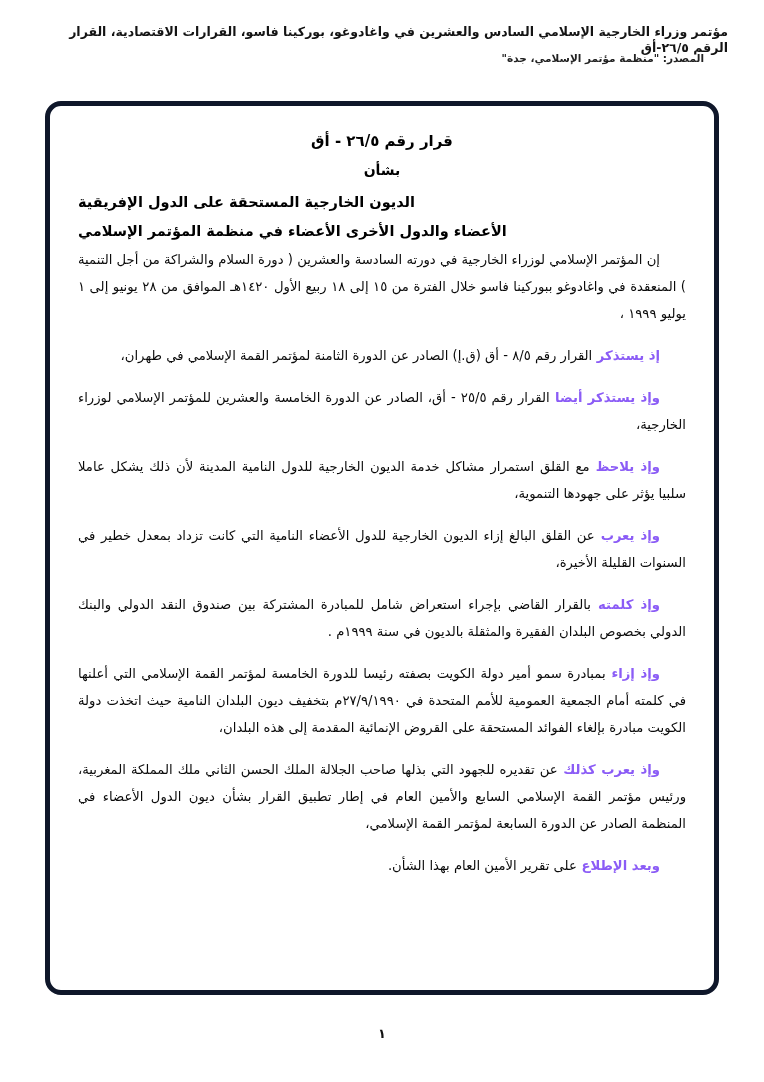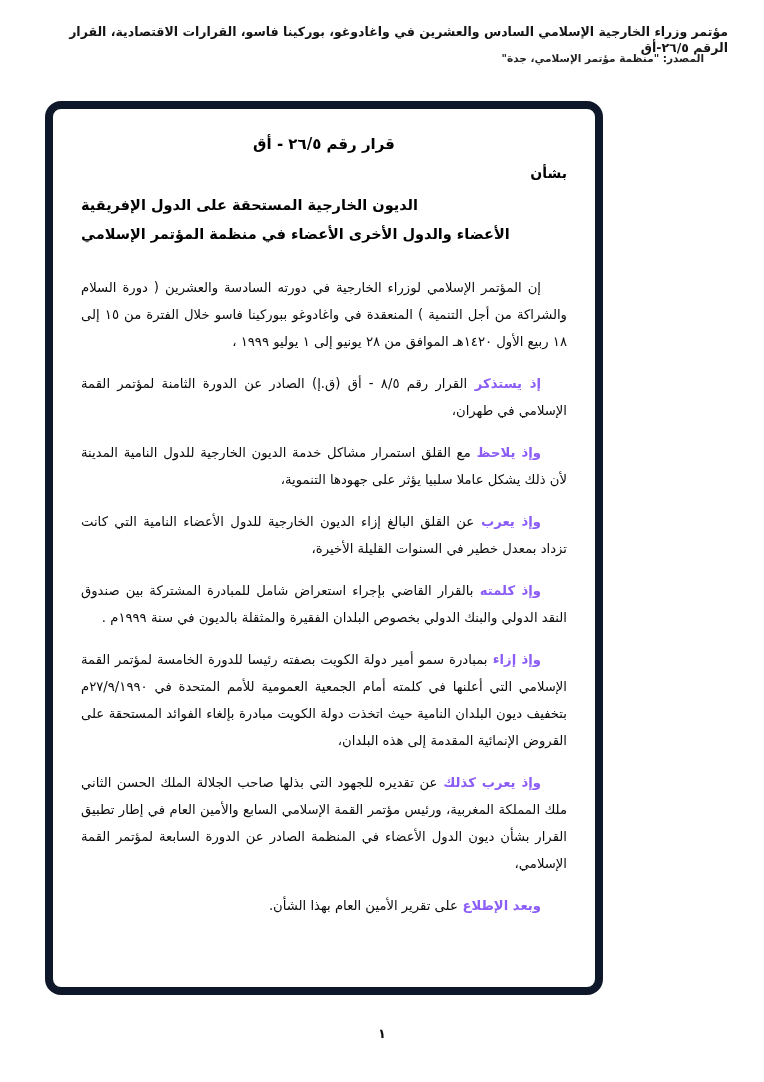--- a/index.html
+++ b/index.html
@@ -31,50 +31,50 @@
     left: 34px;
     font-size: 10.5px;
     font-weight: bold;
     text-align: right;
     color: #222;
   }
   .green-box {
     position: absolute;
     top: 101px;
     left: 45px;
-    width: 558px;
+    width: 674px;
     height: 894px;
-    border: 8px solid #0f172a;
+    border: 5px solid #0f172a;
     border-radius: 16px;
     padding: 26px 28px 20px 28px;
     background: #ffffff;
   }
   .res-title {
     text-align: center;
     font-weight: bold;
     font-size: 15px;
     margin-bottom: 12px;
     color: #000;
   }
   .subject-label {
-    text-align: right;
+    text-align: center;
     font-weight: bold;
     font-size: 14px;
     margin-bottom: 10px;
     color: #000;
   }
   .subject-line {
     text-align: left;
     font-weight: bold;
     font-size: 14.5px;
     line-height: 29px;
     color: #000;
   }
   .res-body {
-    margin-top: 25px;
+    margin-top: 0;
     font-size: 13.2px;
     line-height: 27px;
     text-align: justify;
     color: #0a0a0a;
   }
   .res-body p.para {
     margin-bottom: 15px;
     text-indent: 26px;
   }
   .res-body p.para:last-child { margin-bottom: 0; }
@@ -99,20 +99,21 @@
 
 <div class="green-box">
   <div class="res-title">قرار رقم ٢٦/٥ - أق</div>
   <div class="subject-label">بشأن</div>
   <div class="subject-line">الديون الخارجية المستحقة على الدول الإفريقية</div>
   <div class="subject-line">الأعضاء والدول الأخرى الأعضاء في منظمة المؤتمر الإسلامي</div>
 
   <div class="res-body" id="paragraphs">
       <p class="para">إن المؤتمر الإسلامي لوزراء الخارجية في دورته السادسة والعشرين ( دورة السلام والشراكة من أجل التنمية ) المنعقدة في واغادوغو ببوركينا فاسو خلال الفترة من ١٥ إلى ١٨ ربيع الأول ١٤٢٠هـ الموافق من ٢٨ يونيو إلى ١ يوليو ١٩٩٩ ،</p>
       <p class="para"><strong class="lead">إذ يستذكر </strong>القرار رقم ٨/٥ - أق (ق.إ) الصادر عن الدورة الثامنة لمؤتمر القمة الإسلامي في طهران،</p>
+      <p class="para"><strong class="lead">وإذ يستذكر أيضا </strong>القرار رقم ٢٥/٥ - أق، الصادر عن الدورة الخامسة والعشرين للمؤتمر الإسلامي لوزراء الخارجية،</p>
       <p class="para"><strong class="lead">وإذ يلاحظ </strong>مع القلق استمرار مشاكل خدمة الديون الخارجية للدول النامية المدينة لأن ذلك يشكل عاملا سلبيا يؤثر على جهودها التنموية،</p>
       <p class="para"><strong class="lead">وإذ يعرب </strong>عن القلق البالغ إزاء الديون الخارجية للدول الأعضاء النامية التي كانت تزداد بمعدل خطير في السنوات القليلة الأخيرة،</p>
       <p class="para"><strong class="lead">وإذ كلمته </strong>بالقرار القاضي بإجراء استعراض شامل للمبادرة المشتركة بين صندوق النقد الدولي والبنك الدولي بخصوص البلدان الفقيرة والمثقلة بالديون في سنة ١٩٩٩م .</p>
       <p class="para"><strong class="lead">وإذ إزاء </strong>بمبادرة سمو أمير دولة الكويت بصفته رئيسا للدورة الخامسة لمؤتمر القمة الإسلامي التي أعلنها في كلمته أمام الجمعية العمومية للأمم المتحدة في ٢٧/٩/١٩٩٠م بتخفيف ديون البلدان النامية حيث اتخذت دولة الكويت مبادرة بإلغاء الفوائد المستحقة على القروض الإنمائية المقدمة إلى هذه البلدان،</p>
       <p class="para"><strong class="lead">وإذ يعرب كذلك </strong>عن تقديره للجهود التي بذلها صاحب الجلالة الملك الحسن الثاني ملك المملكة المغربية، ورئيس مؤتمر القمة الإسلامي السابع والأمين العام في إطار تطبيق القرار بشأن ديون الدول الأعضاء في المنظمة الصادر عن الدورة السابعة لمؤتمر القمة الإسلامي،</p>
       <p class="para"><strong class="lead">وبعد الإطلاع </strong>على تقرير الأمين العام بهذا الشأن.</p>
     </div>
 </div>
 
 <div class="page-number">١</div>

